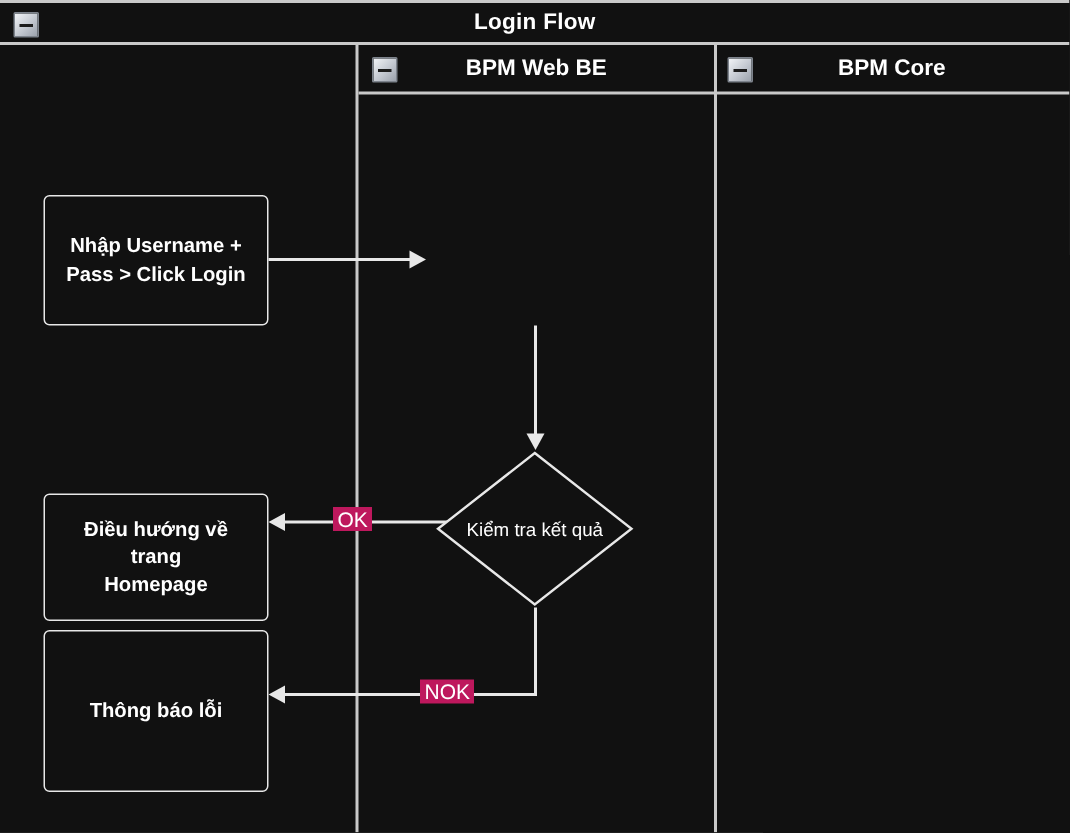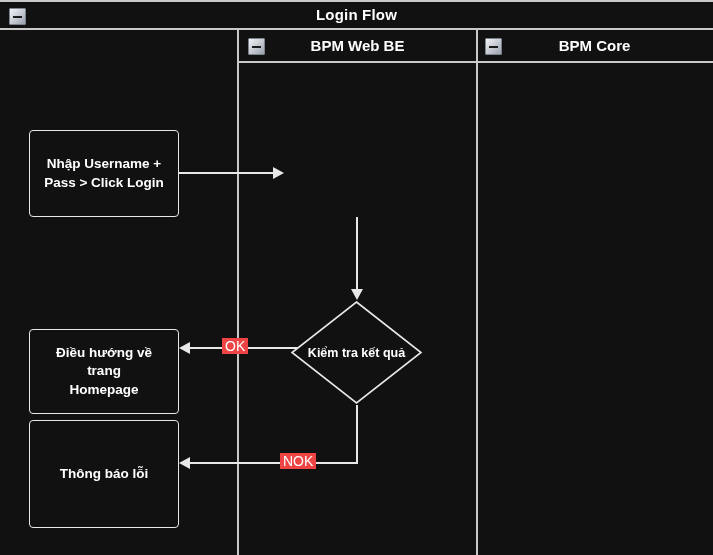--- a/index.html
+++ b/index.html
@@ -63,21 +63,21 @@
     text-align:center;line-height:1.35;
     padding:4px 10px;
   }
   
   .gateway{
     position:absolute;
   }
   .gateway .glabel{
     position:absolute;left:0;top:0;width:100%;height:100%;
     display:flex;align-items:center;justify-content:center;
-    color:#ffffff;font-size:12.5px;font-weight:bold;
+    color:#ffffff;font-size:12.5px;font-weight:normal;
     text-align:right;white-space:nowrap;
   }
   
   .ln{position:absolute;background:#e8e8e8;}
   .lnh{height:1.5px;}
   .lnv{width:1.5px;}
   .arrow{position:absolute;width:0;height:0;}
   .arrow-right{
     border-top:6px solid transparent;
     border-bottom:6px solid transparent;
@@ -89,21 +89,21 @@
     border-right:11px solid #e8e8e8;
   }
   .arrow-down{
     border-left:6px solid transparent;
     border-right:6px solid transparent;
     border-top:11px solid #e8e8e8;
   }
   .flowlabel{
     position:absolute;
     color:#ffffff;font-size:14px;
-    background:#ef4444;padding:0 3px;
+    background:#be185d;padding:0 3px;
     white-space:nowrap;
   }
 </style>
 </head>
 <body>
 
 <div id="canvas">
 
   <div class="titlebar">
     <div class="collapse" style="left:9px;top:6px;"></div>

